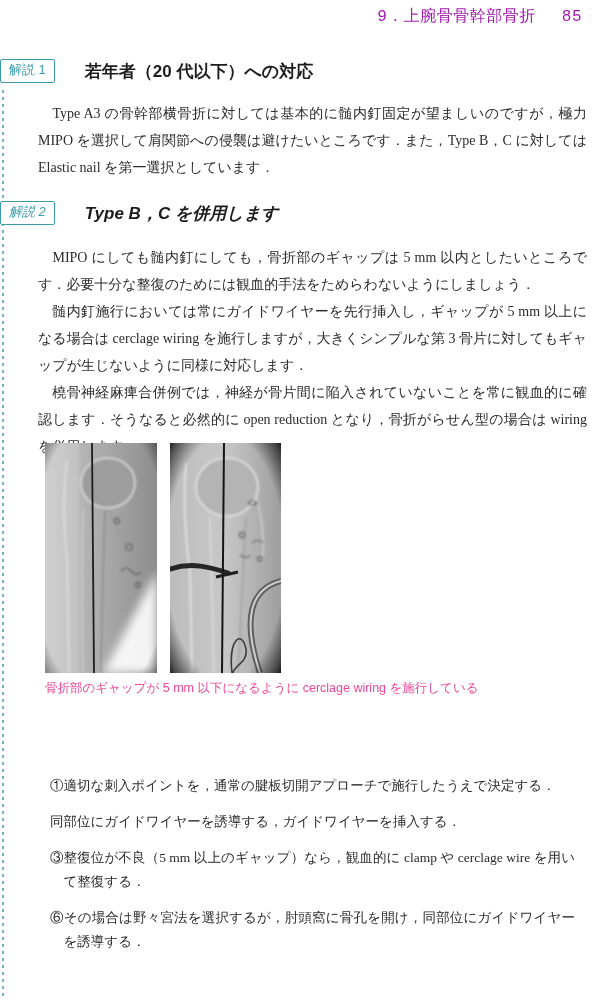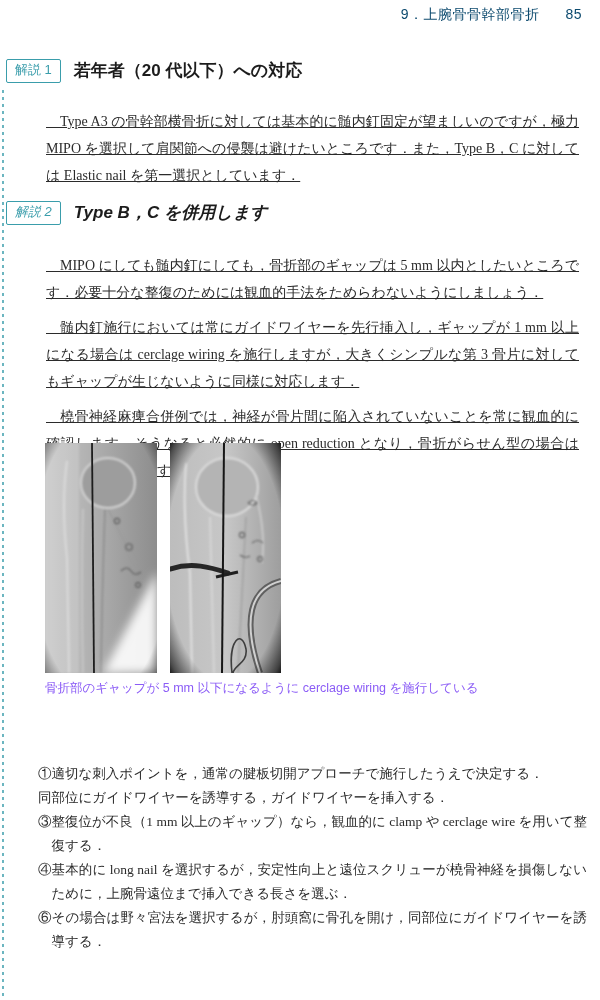--- a/index.html
+++ b/index.html
@@ -12,74 +12,74 @@
     width:600px;height:1000px;
     margin:0 auto;
     background:#ffffff;
     overflow:hidden;
     font-family:"Liberation Serif","DejaVu Serif",serif;
     color:var(--ink);
   }
   
   .running-head{
     position:absolute;top:6px;right:18px;
-    font-family:Liberation Sans, sans-serif;
-    font-size:14px;color:#0c4a6e;letter-spacing:.5px;
+    font-family:Liberation Mono, monospace;
+    font-size:16px;color:#a21caf;letter-spacing:.5px;
   }
   .running-head .chapter{margin-right:26px;}
   
   .left-dash{
     position:absolute;left:2px;top:90px;bottom:0;width:2px;
     background:repeating-linear-gradient(to bottom,var(--accent) 0 3px,transparent 3px 7px);
     opacity:.75;
   }
   
-  .sec-head{position:absolute;left:6px;display:flex;align-items:center;}
+  .sec-head{position:absolute;left:0;display:flex;align-items:flex-end;}
   .badge{
     display:inline-block;
     border:1.5px solid var(--accent);
     color:var(--accent);
     background:#fff;
     border-radius:2px;
     padding:2px 8px 3px 8px;
     font-family:"Liberation Sans","DejaVu Sans",sans-serif;
     font-size:13px;line-height:1.3;
     white-space:nowrap;
   }
   .sec-title{
-    margin-left:13px;
+    margin-left:30px;
     font-family:"Liberation Sans","DejaVu Sans",sans-serif;
     font-size:17px;font-weight:bold;color:#1c1c1c;
     white-space:nowrap;
   }
   
   .body-block{
     position:absolute;left:38px;width:549px;
     font-size:14px;line-height:27px;
     text-align:justify;
   }
-  .body-block p{margin:8px;text-decoration:underline;}
+  .body-block p{margin:0;}
   
   .point-list{
     position:absolute;left:38px;width:549px;
     font-size:13.5px;line-height:24px;
     text-align:justify;
   }
   .point-list .item{
-    padding-left:1em;text-indent:-1em;margin:0;
+    padding-left:1em;text-indent:-1em;margin:12px;
   }
   
   .figure{position:absolute;left:45px;top:443px;}
   .xray{position:absolute;top:0;display:block;background:#8f8f8f;}
   .xray.left{left:0;}
   .xray.right{left:125px;}
   .fig-caption{
     position:absolute;left:0;top:237px;width:520px;
     font-family:"Liberation Sans","DejaVu Sans",sans-serif;
-    font-size:12.5px;color:#8b5cf6;white-space:nowrap;
+    font-size:12.5px;color:#ec4899;white-space:nowrap;
   }
 </style>
 </head>
 <body>
 
 <div class="page">
 
   <div class="running-head">
     <span class="chapter">9．上腕骨骨幹部骨折</span><span>85</span>
   </div>
@@ -93,21 +93,21 @@
   <div class="body-block" style="top:100px;">
     <p>　Type A3 の骨幹部横骨折に対しては基本的に髄内釘固定が望ましいのですが，極力 MIPO を選択して肩関節への侵襲は避けたいところです．また，Type B，C に対しては Elastic nail を第一選択としています．</p>
   </div>
 
   <div class="sec-head" style="top:201px;font-style:italic;">
     <span class="badge">解説 2</span>
     <span class="sec-title">Type B，C を併用します</span>
   </div>
   <div class="body-block" style="top:244px;">
     <p>　MIPO にしても髄内釘にしても，骨折部のギャップは 5 mm 以内としたいところです．必要十分な整復のためには観血的手法をためらわないようにしましょう．</p>
-    <p>　髄内釘施行においては常にガイドワイヤーを先行挿入し，ギャップが 1 mm 以上になる場合は cerclage wiring を施行しますが，大きくシンプルな第 3 骨片に対してもギャップが生じないように同様に対応します．</p>
+    <p>　髄内釘施行においては常にガイドワイヤーを先行挿入し，ギャップが 5 mm 以上になる場合は cerclage wiring を施行しますが，大きくシンプルな第 3 骨片に対してもギャップが生じないように同様に対応します．</p>
     <p>　橈骨神経麻痺合併例では，神経が骨片間に陥入されていないことを常に観血的に確認します．そうなると必然的に open reduction となり，骨折がらせん型の場合は wiring を併用します．</p>
   </div>
 
   <div class="figure">
 
     <svg class="xray left" width="112" height="230" viewBox="0 0 112 230" aria-hidden="true">
       <defs>
         <linearGradient id="bgL" x1="0" y1="0" x2="1" y2="0">
           <stop offset="0" stop-color="#c6c6c6"></stop>
           <stop offset="0.45" stop-color="#aeaeae"></stop>
@@ -186,18 +186,17 @@
       <path d="M54 0 L 52 230" stroke="#161616" stroke-width="2" fill="none"></path>
       <rect width="111" height="230" fill="url(#vinR)"></rect>
     </svg>
 
     <div class="fig-caption">骨折部のギャップが 5 mm 以下になるように cerclage wiring を施行している</div>
   </div>
 
   <div class="point-list" style="top:762px;">
     <p class="item">①適切な刺入ポイントを，通常の腱板切開アプローチで施行したうえで決定する．</p>
     <p class="item">同部位にガイドワイヤーを誘導する，ガイドワイヤーを挿入する．</p>
-    <p class="item">③整復位が不良（1 mm 以上のギャップ）なら，観血的に clamp や cerclage wire を用いて整復する．</p>
-    <p class="item">④基本的に long nail を選択するが，安定性向上と遠位スクリューが橈骨神経を損傷しないために，上腕骨遠位まで挿入できる長さを選ぶ．</p>
+    <p class="item">③整復位が不良（5 mm 以上のギャップ）なら，観血的に clamp や cerclage wire を用いて整復する．</p>
     <p class="item">⑥その場合は野々宮法を選択するが，肘頭窩に骨孔を開け，同部位にガイドワイヤーを誘導する．</p>
   </div>
 
 </div>
 
 </body></html>

